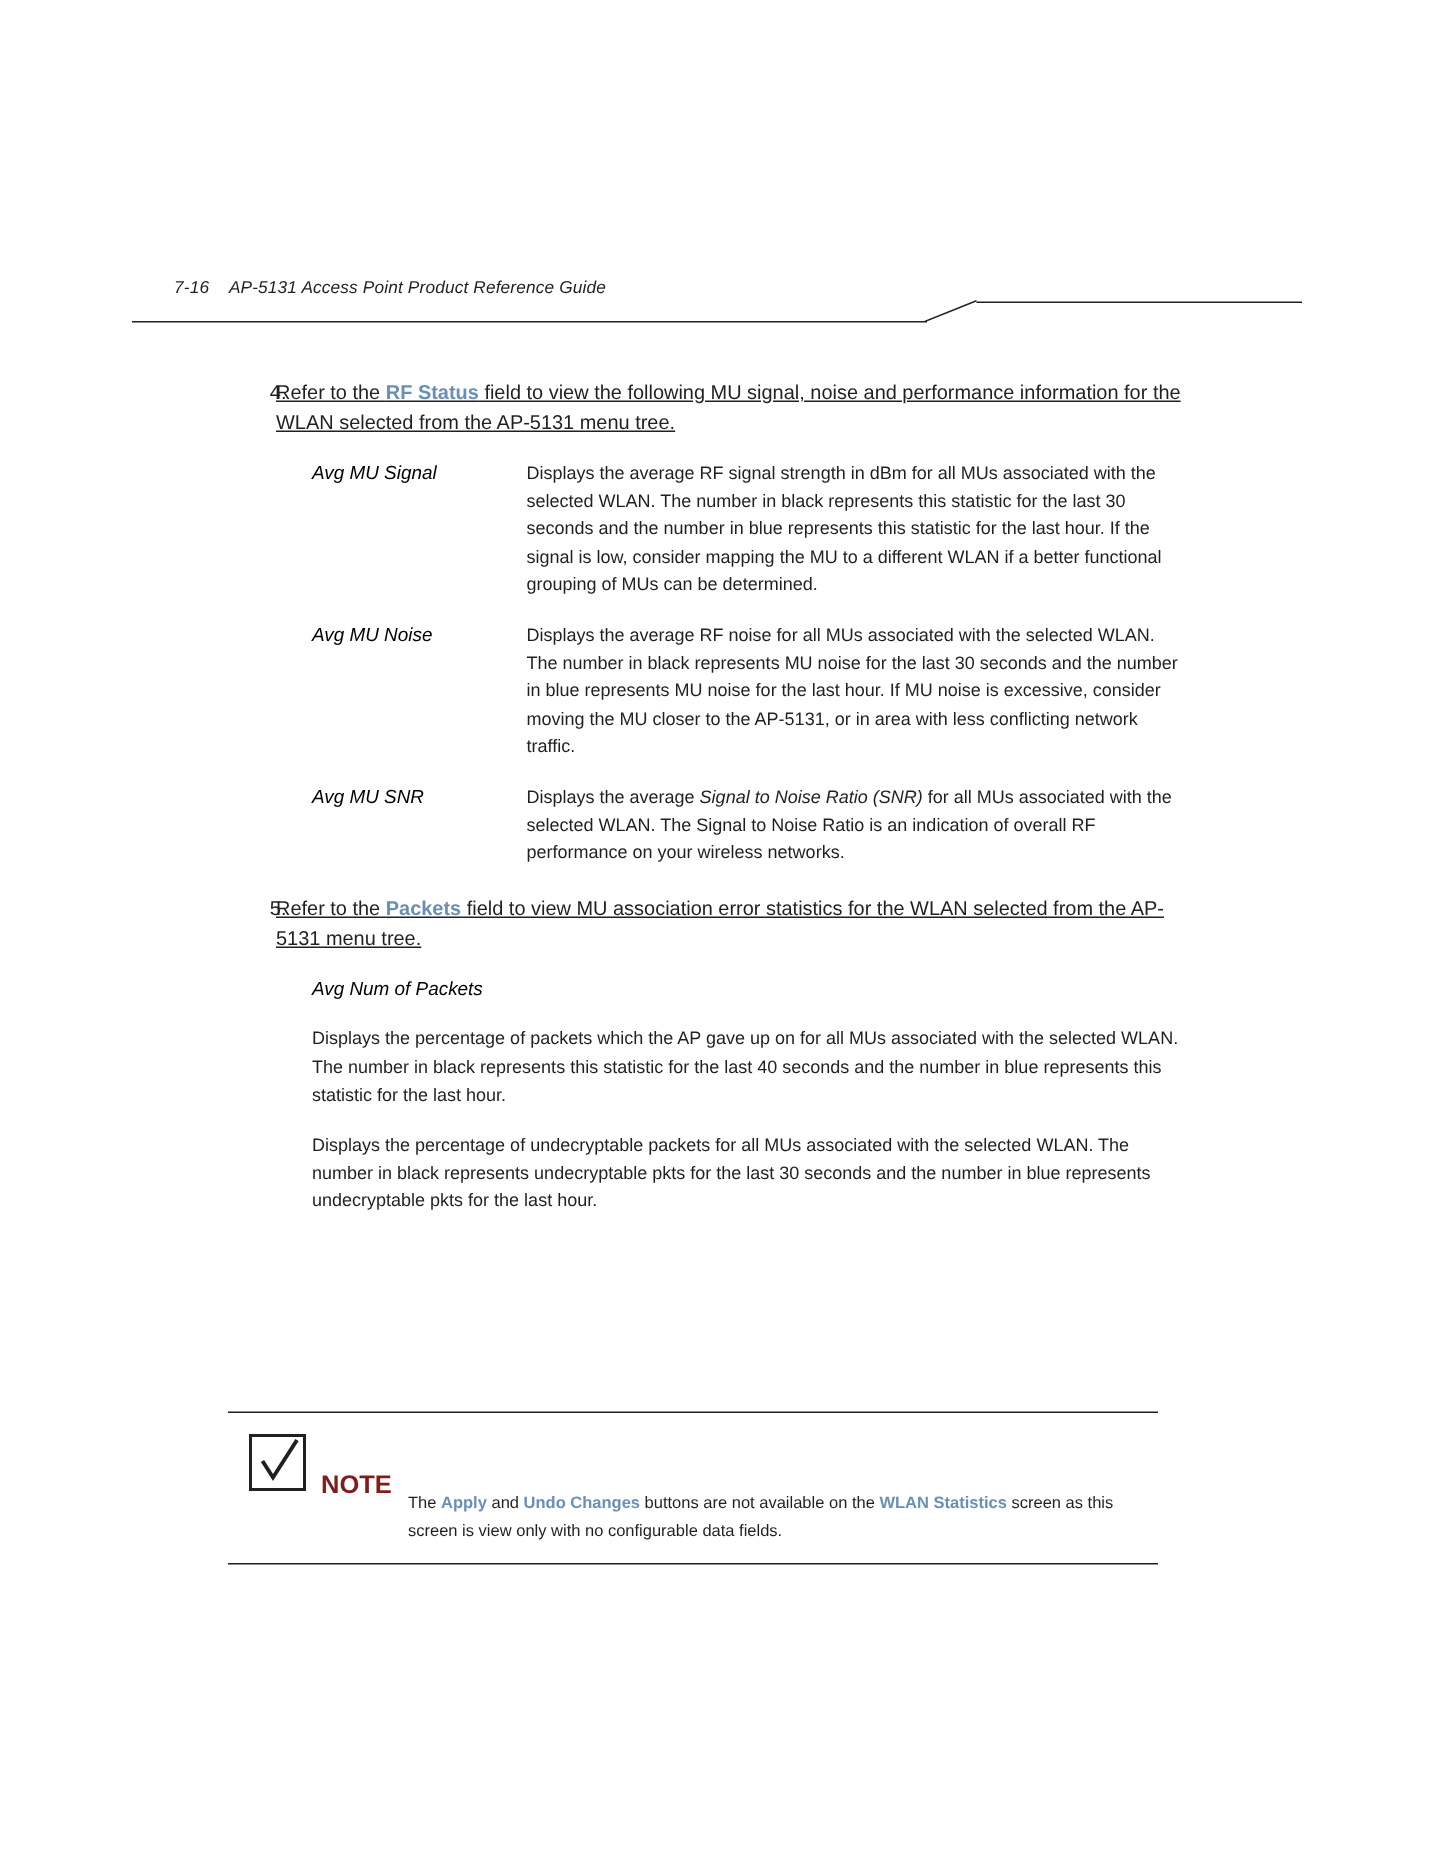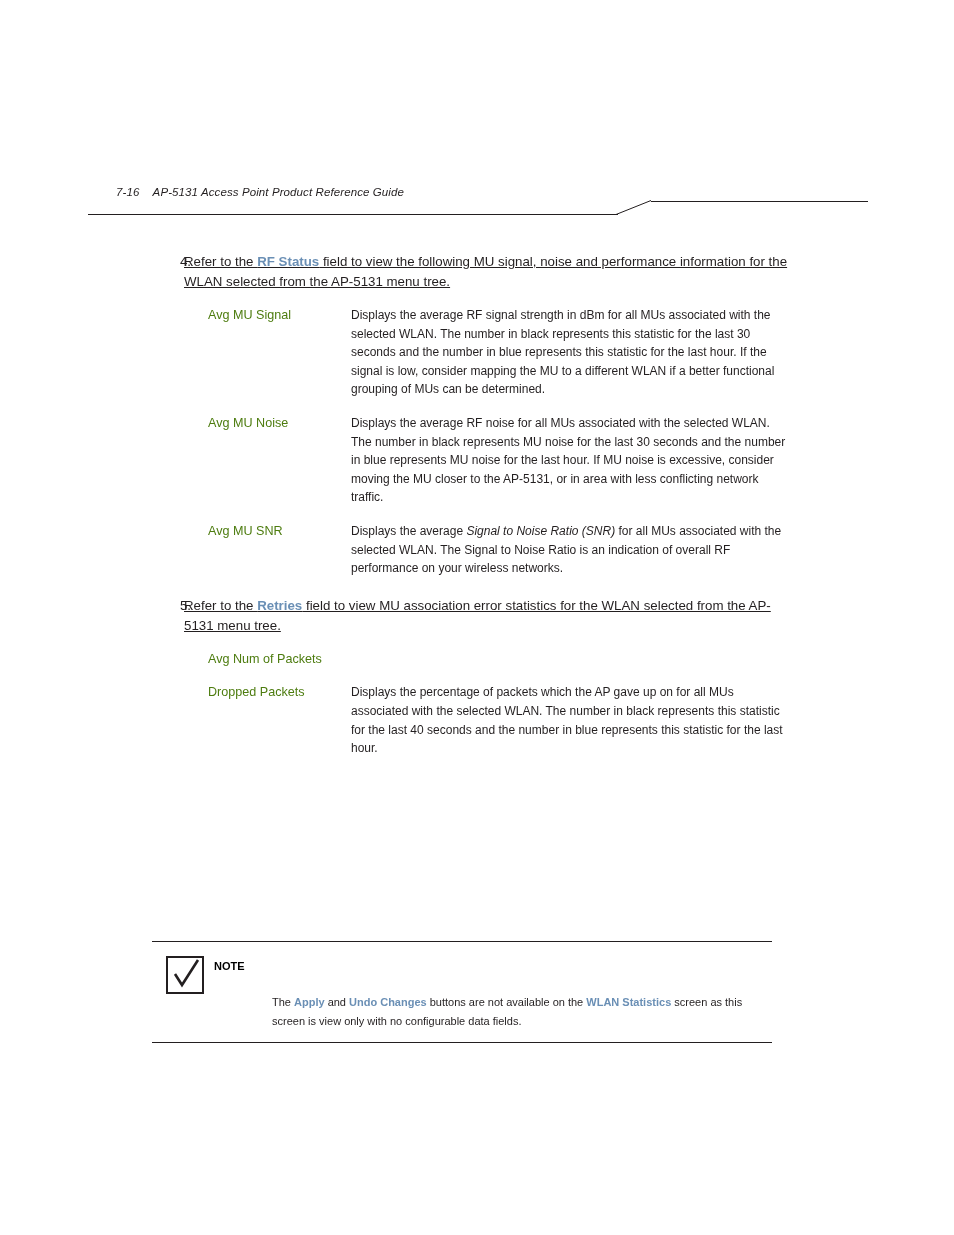--- a/index.html
+++ b/index.html
@@ -105,23 +105,24 @@
   .deflist {
     margin: 6px 0 6px 0;
     padding-left: 56px;
   }
   .defrow {
     display: flex;
     margin-bottom: 15px;
   }
   .defterm {
     flex: 0 0 135px;
+    font-style: italic;
     font-size: 12.6px;
     line-height: 18.6px;
-    color: #4d7c0f;
+    color: #000000;
     padding-right: 8px;
   }
   .defdesc {
     flex: 1 1 auto;
     font-size: 12px;
     line-height: 18.6px;
     color: #231f20;
   }
   .defdesc em { font-style: italic; margin-top: 28px; }
 
@@ -159,24 +160,25 @@
     box-sizing: border-box;
   }
   .checkbox svg {
     position: absolute;
     left: 3px;
     top: 0px;
   }
   .note-label {
     flex: 0 0 58px;
     font-weight: bold;
-    font-size: 11px;
+    font-size: 17px;
     line-height: 18.5px;
     padding-top: 5px;
-    color: #000000;
+    color: #7f1d1d;
+    margin-top: 24px;
   }
   .note-text {
     flex: 1 1 auto;
     font-size: 11px;
     line-height: 18.5px;
     padding-top: 5px;
     color: #231f20;
     margin-top: 36px;
   }
 </style>
@@ -216,32 +218,32 @@
         <div class="defdesc">Displays the average RF noise for all MUs associated with the selected WLAN. The number in black represents MU noise for the last 30 seconds and the number in blue represents MU noise for the last hour. If MU noise is excessive, consider moving the MU closer to the AP-5131, or in area with less conflicting network traffic.</div>
       </div>
       <div class="defrow">
         <div class="defterm">Avg MU SNR</div>
         <div class="defdesc"><span>Displays the average </span><em>Signal to Noise Ratio (SNR)</em><span> for all MUs associated with the selected WLAN. The Signal to Noise Ratio is an indication of overall RF performance on your wireless networks.</span></div>
       </div>
     </div>
 
     <div class="step" style="margin-top:18px;">
       <span class="num">5.</span>
-      <span class="step-body"><span>Refer to the </span><span class="hl">Retries</span><span> field to view MU association error statistics for the WLAN selected from the AP-5131 menu tree.</span></span>
+      <span class="step-body"><span>Refer to the </span><span class="hl">Packets</span><span> field to view MU association error statistics for the WLAN selected from the AP-5131 menu tree.</span></span>
     </div>
 
     <div class="deflist">
       <div class="defrow">
         <div class="defterm">Avg Num of Packets</div>
       </div>
       <div class="defrow">
-        <div class="defterm">Dropped Packets</div>
         <div class="defdesc">Displays the percentage of packets which the AP gave up on for all MUs associated with the selected WLAN. The number in black represents this statistic for the last 40 seconds and the number in blue represents this statistic for the last hour.</div>
       </div>
       <div class="defrow">
+        <div class="defdesc">Displays the percentage of undecryptable packets for all MUs associated with the selected WLAN. The number in black represents undecryptable pkts for the last 30 seconds and the number in blue represents undecryptable pkts for the last hour.</div>
       </div>
     </div>
 
   </div>
 
   <div class="note">
     <div class="note-top-rule"></div>
     <div class="note-inner">
       <div class="note-icon">
         <div class="checkbox">

